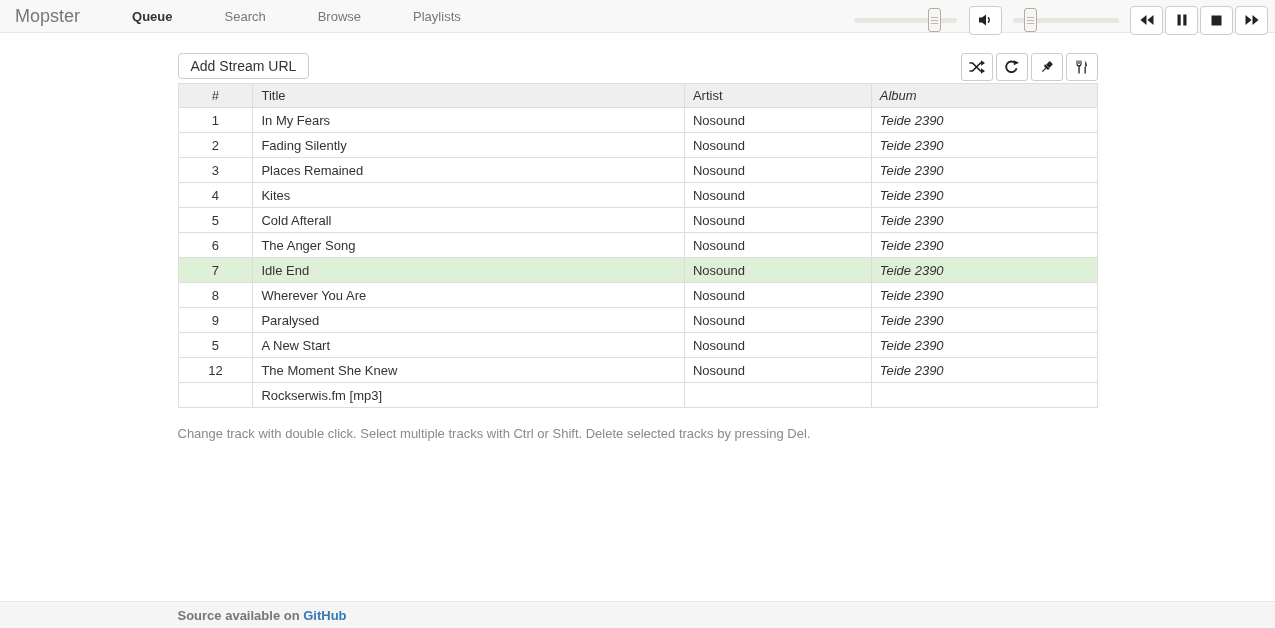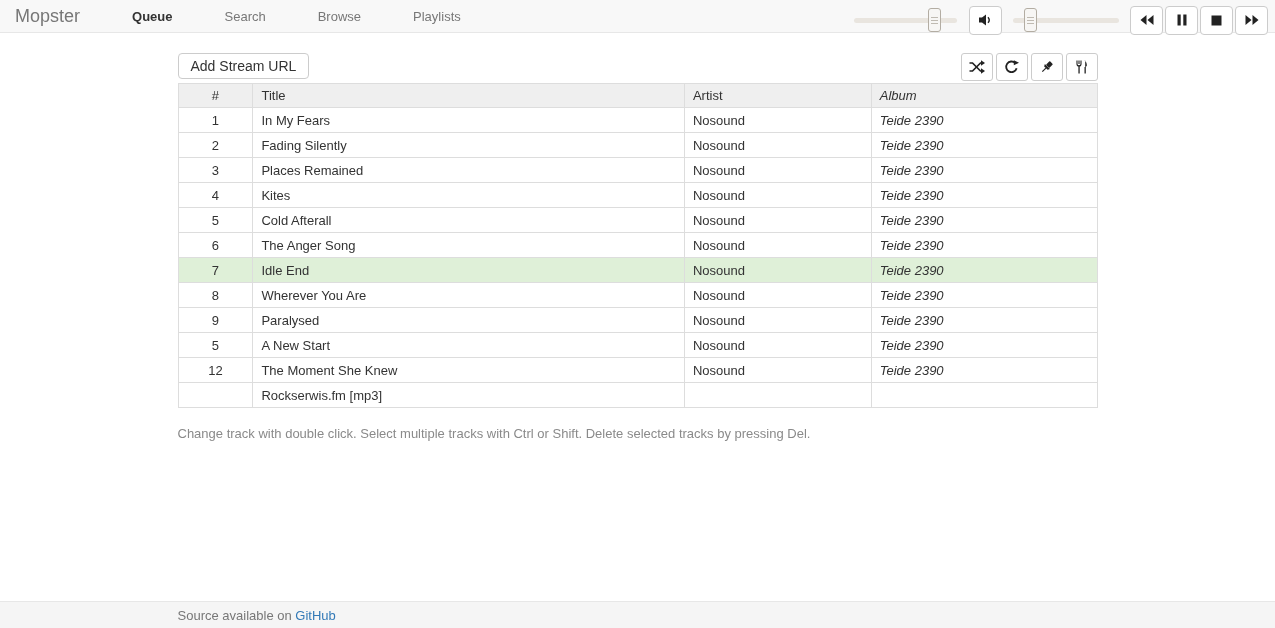--- a/index.html
+++ b/index.html
@@ -69,21 +69,21 @@
   tr.active-track td { background:#dff0d8; }
   tbody tr { cursor:pointer; }
 
   .help-text { margin-top:18px; color:#8a8a8a; font-size:13px; }
 
   
   .footer {
     flex:0 0 auto; height:27px; background:#f5f5f5; border-top:1px solid #e7e7e7;
     display:flex; align-items:center;
   }
-  .footer-inner { width:920px; margin:0 auto; color:#777; }
+  .footer-inner { width:920px; margin:0 auto; color:#777;font-weight:bold; }
   .footer a { color:#337ab7; text-decoration:none; cursor:pointer; }
 
   svg { display:block; }
 </style>
 </head>
 <body>
 
 <nav class="navbar">
   <span class="brand">Mopster</span>
   <span class="nav-item active">Queue</span>

